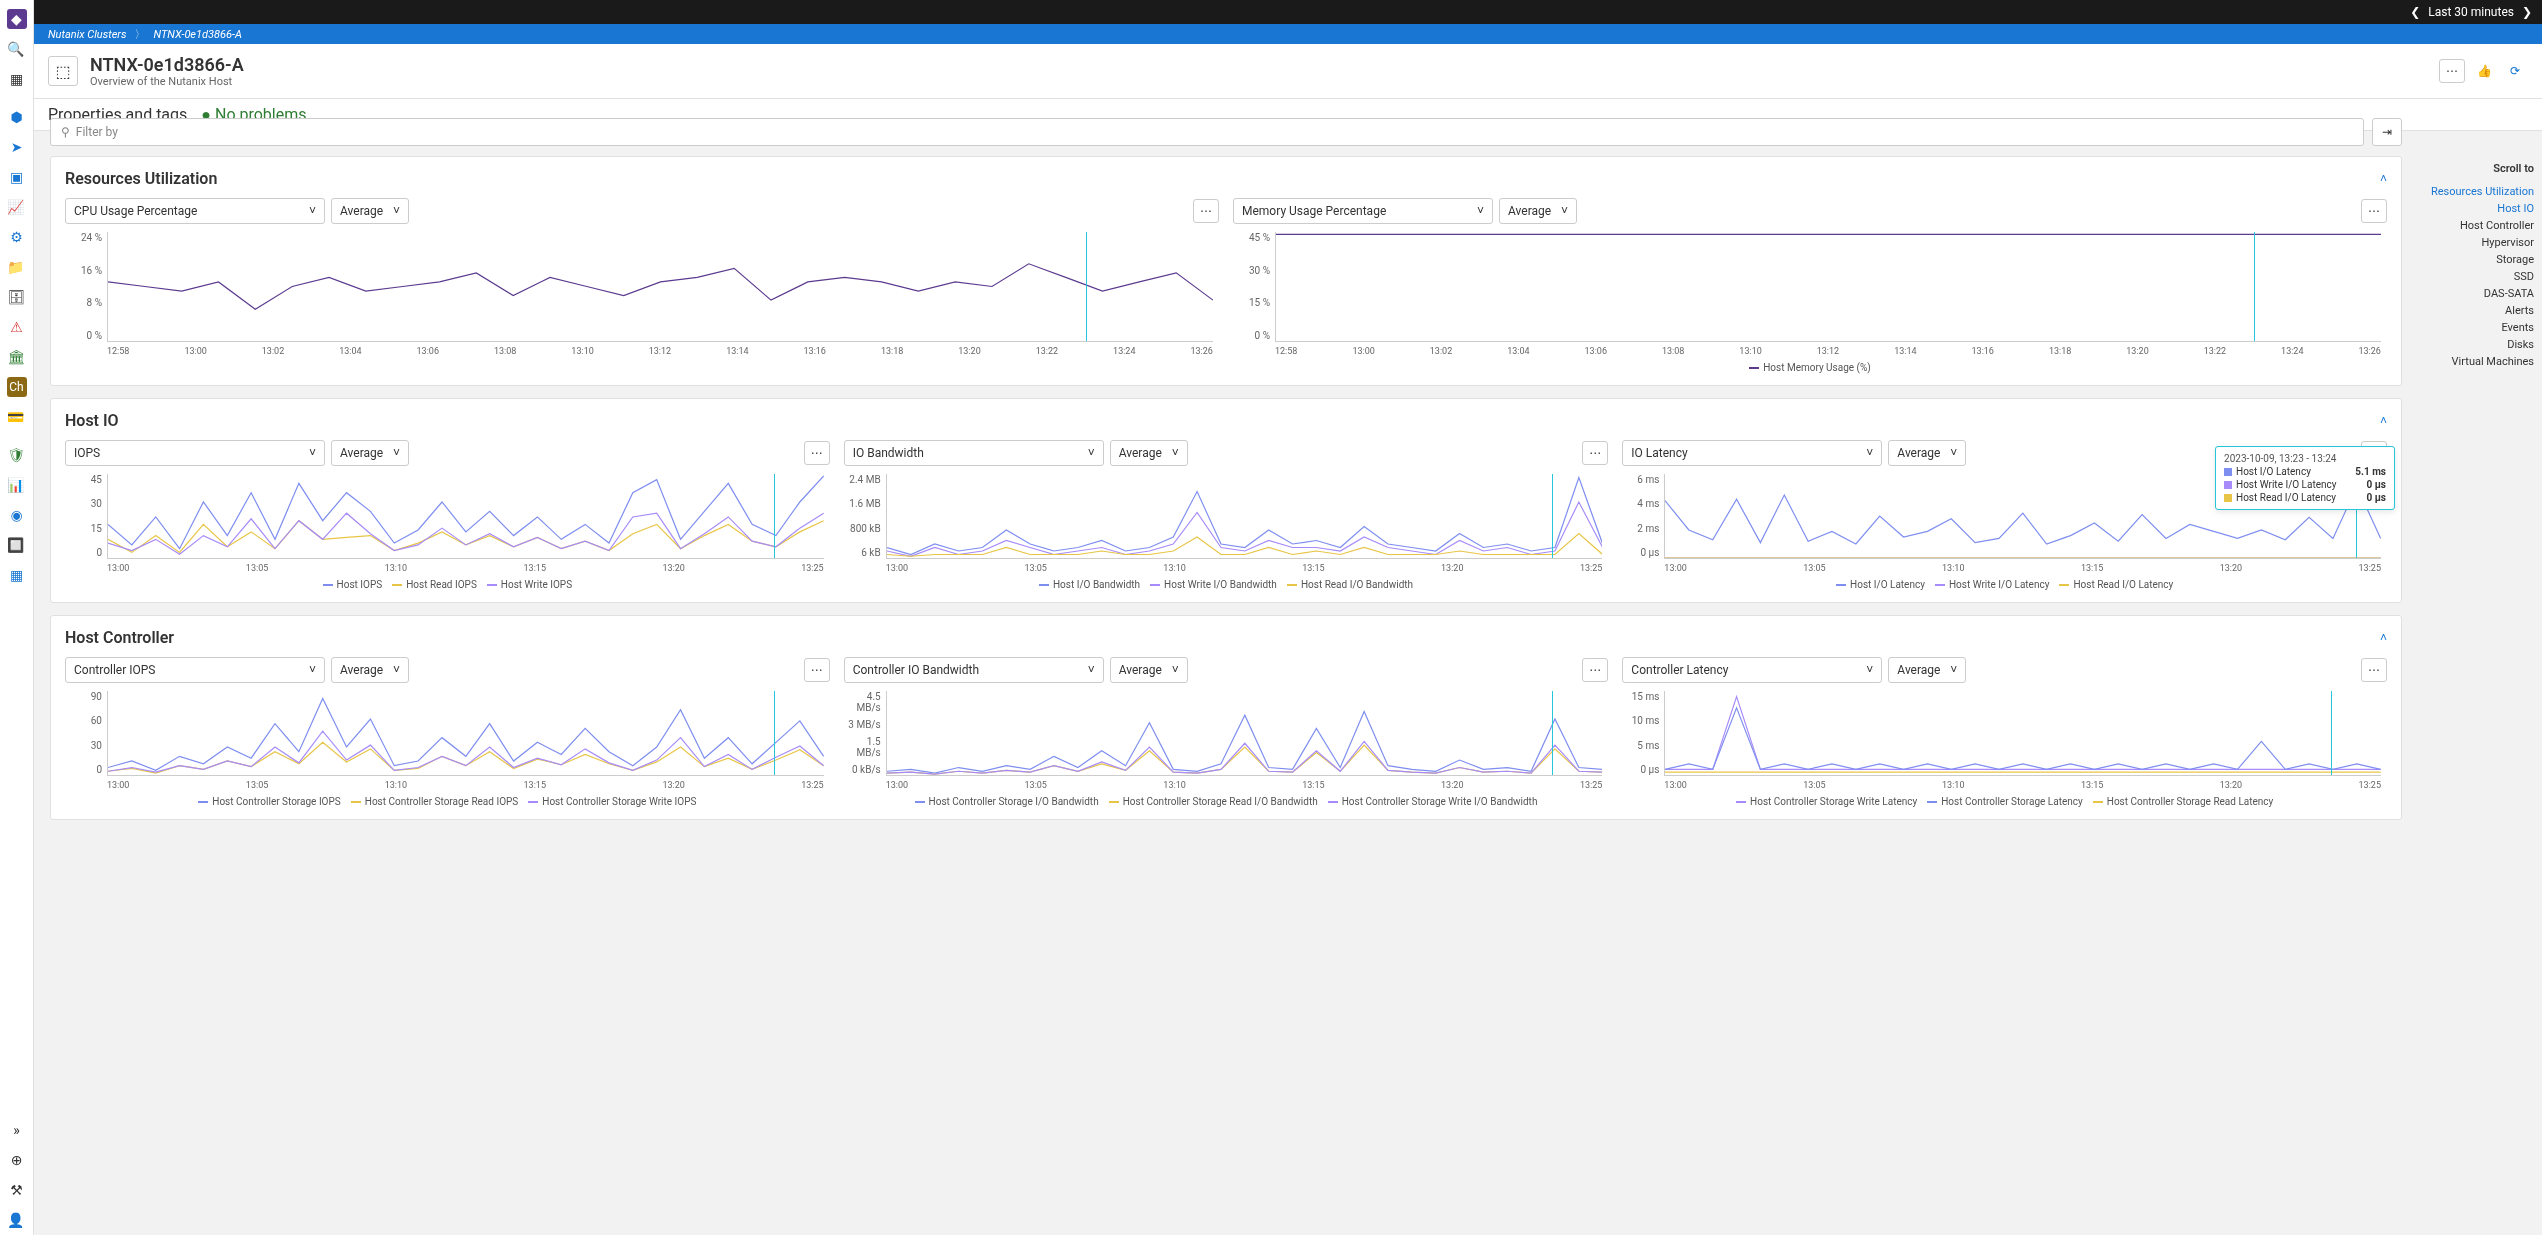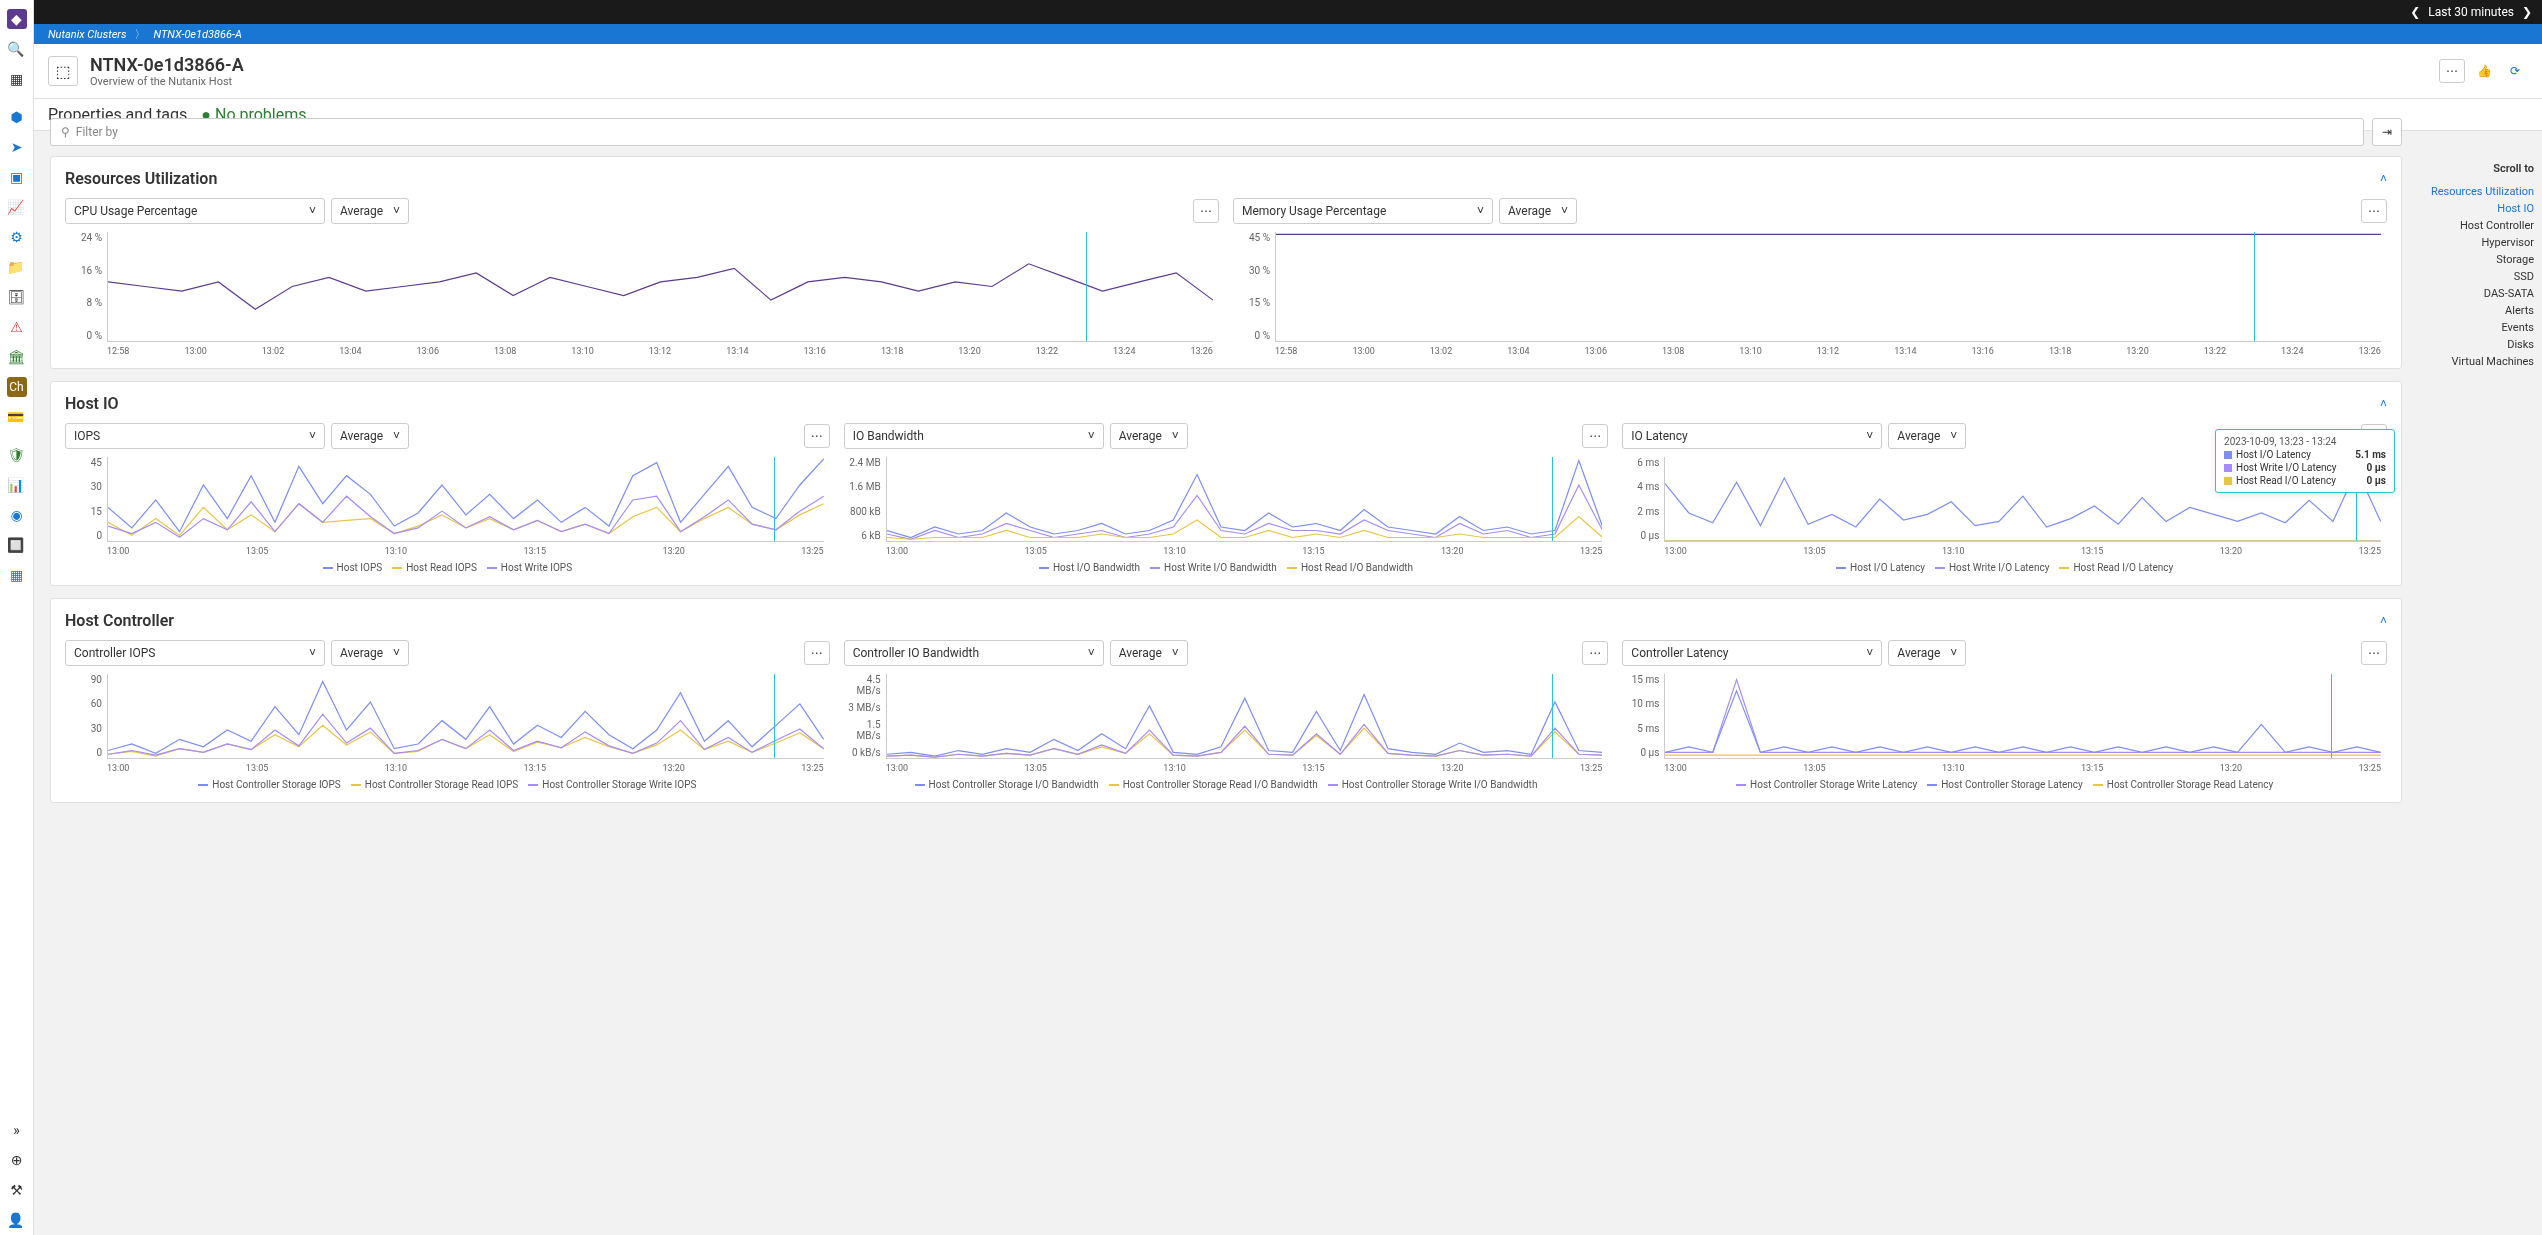--- a/index.html
+++ b/index.html
@@ -227,20 +227,26 @@
             <span>13:10</span>
             <span>13:12</span>
             <span>13:14</span>
             <span>13:16</span>
             <span>13:18</span>
             <span>13:20</span>
             <span>13:22</span>
             <span>13:24</span>
             <span>13:26</span>
           </div>
+        <div class="legend">
+            <span>
+              <i class="sw" style="background:#5b3a8f"></i>
+              <span>Host Memory Usage (%)</span>
+            </span>
+          </div>
       </div>
     </div>
   </div>
 
   <div class="section">
     <div class="section-hdr">
       <h2>Host IO</h2>
       <span class="chev">˄</span>
     </div>
     <div class="charts-row">

